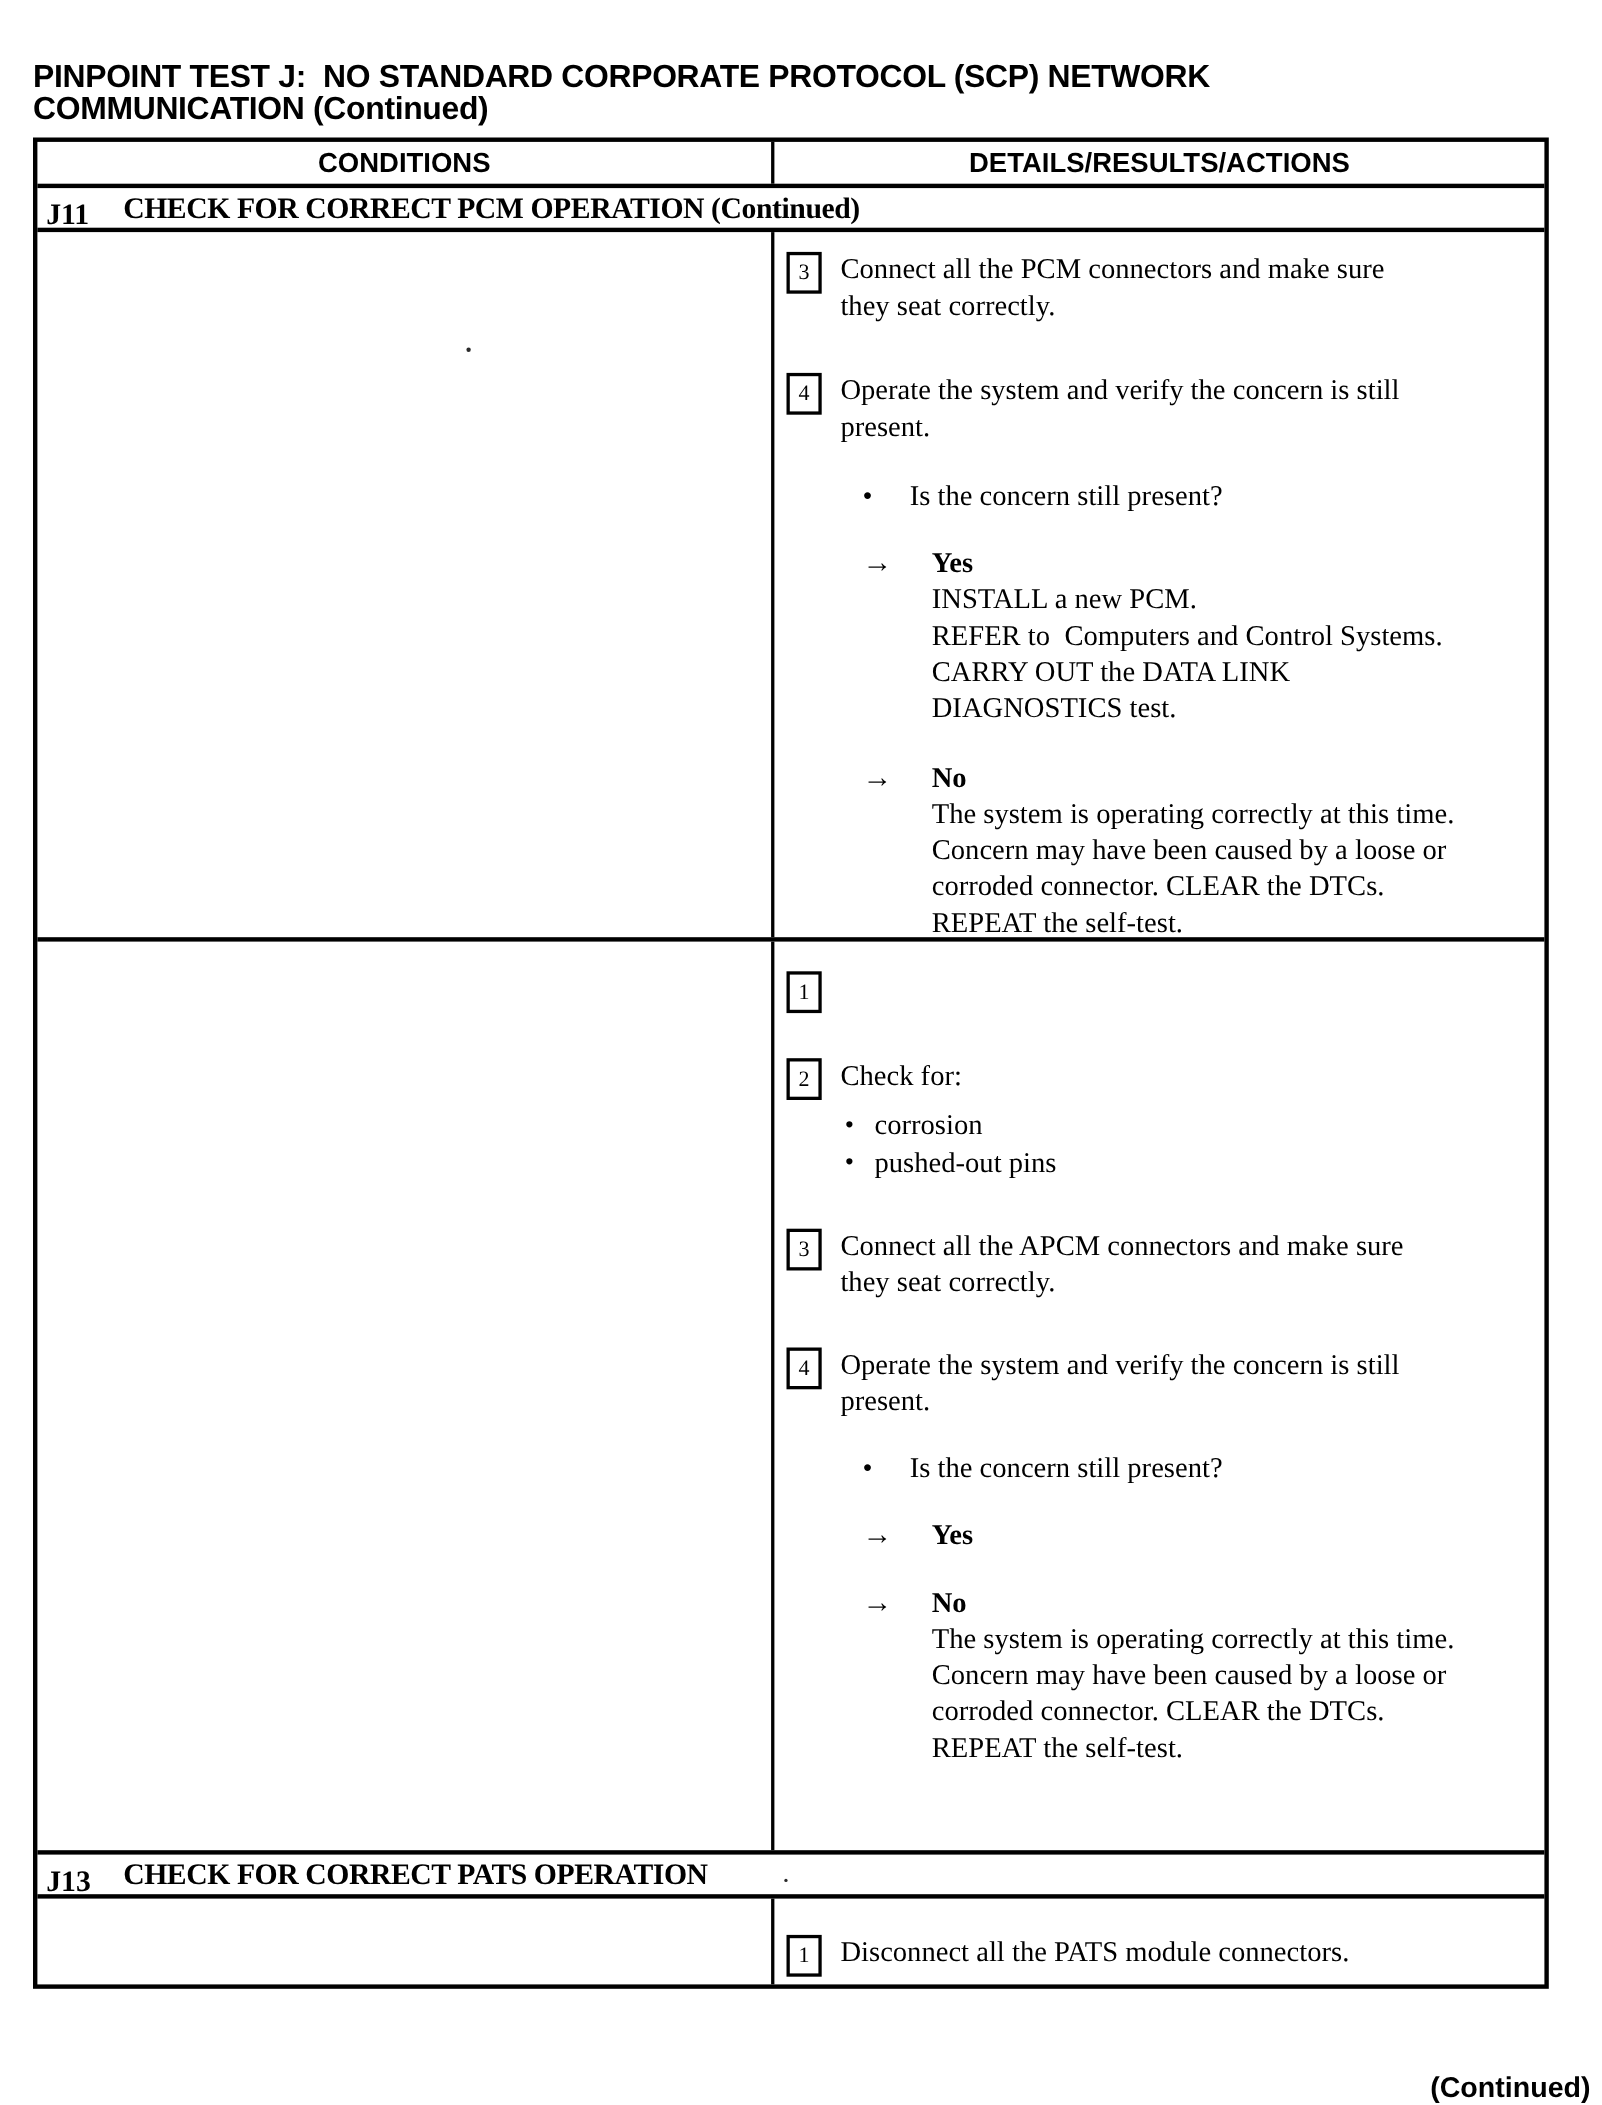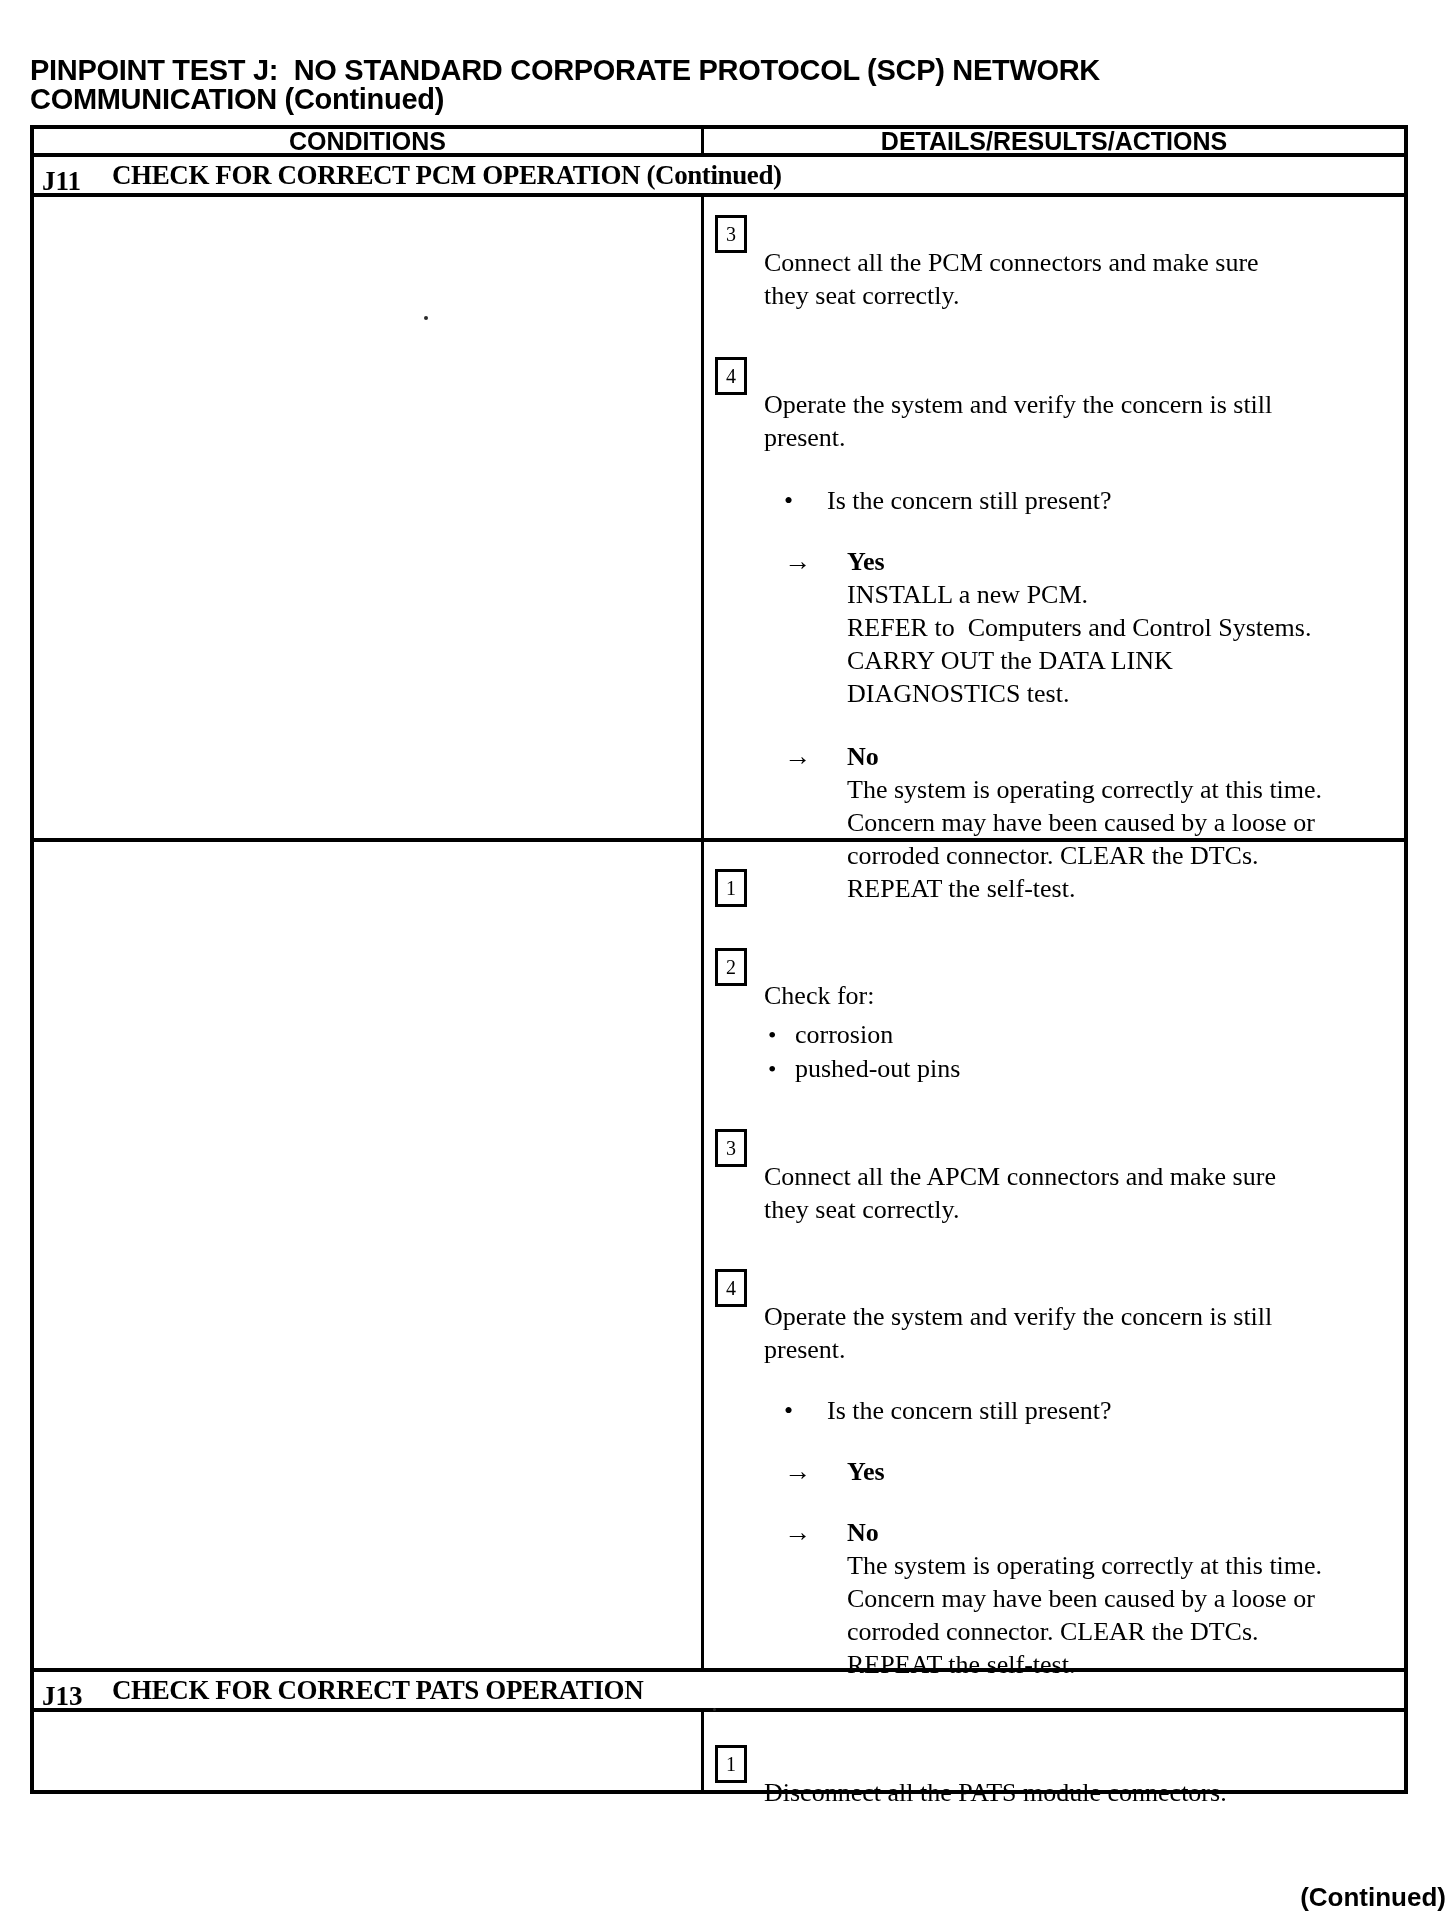--- a/index.html
+++ b/index.html
@@ -19,21 +19,21 @@
 
   .ptable {
     position:absolute; left:30px; top:125px; width:1378px;
     border:4px solid #000; box-sizing:border-box; background:#fff;
   }
   .row { display:flex; border-bottom:4px solid #000; box-sizing:border-box; }
   .row:last-child { border-bottom:none; }
   .cell-left { width:670px; flex:none; border-right:3px solid #000; box-sizing:border-box; position:relative; }
   .cell-right { flex:1; position:relative; box-sizing:border-box; }
 
-  .h-head { height:28px; }
+  .h-head { height:42px; }
   .h-sec  { height:40px; }
   .h-c1   { height:645px; }
   .h-c2   { height:830px; }
   .h-c3   { height:78px; }
 
   .head-row .cell-left, .head-row .cell-right {
     display:flex; align-items:center; justify-content:center;
     font-family:"Liberation Sans", sans-serif; font-weight:bold; font-size:25px;
   }
 
@@ -41,21 +41,21 @@
   .sec-id { margin-left:8px; width:70px; flex:none;margin-top:12px; }
   .sec-title { letter-spacing:-0.4px; white-space:pre; }
 
   .step { display:flex; margin-left:11px; }
   .stepnum {
     flex:none; width:26px; height:32px; border:3px solid #000; box-sizing:content-box;
     margin-right:17px; margin-top:1px;
     display:flex; align-items:center; justify-content:center;
     font-size:20px;
   }
-  .steptext { font-size:26px; line-height:33px; white-space:pre;margin-top:32px; }
+  .steptext { font-size:26px; line-height:33px; white-space:pre; }
 
   .qline { display:flex; margin-left:80px; font-size:26px; line-height:33px; }
   .qbullet { flex:none; width:43px; }
 
   .decision { display:flex; margin-left:80px; font-size:26px; line-height:33px; }
   .arrow { flex:none; width:63px; font-size:27px; }
   .dlabel { font-weight:bold; }
   .dbody { white-space:pre; }
 
   .sublist { margin-left:64px; margin-top:6px; font-size:26px; line-height:34px; }

